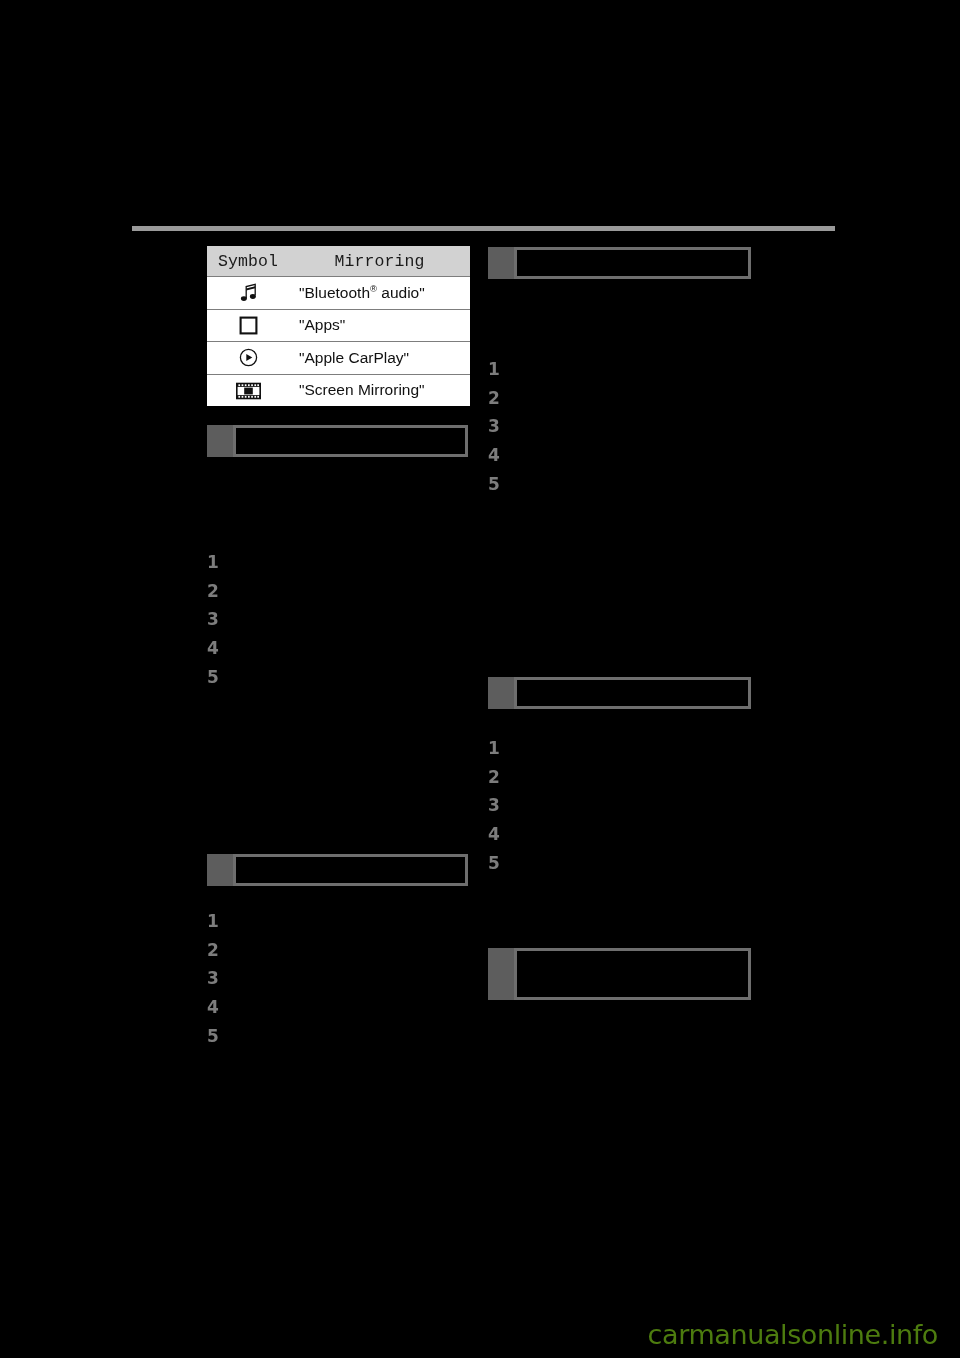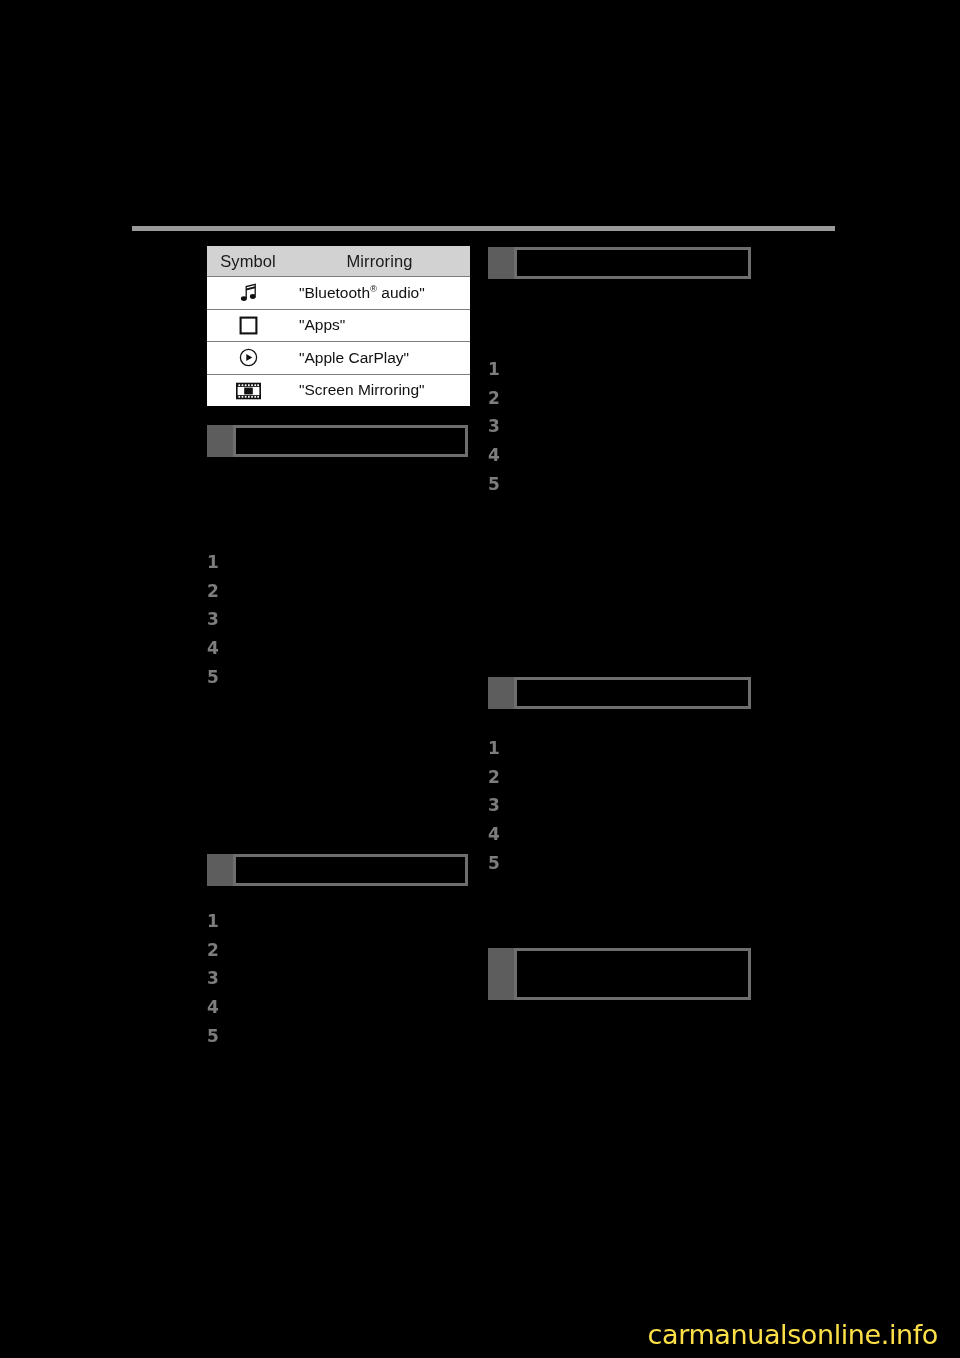--- a/index.html
+++ b/index.html
@@ -51,20 +51,21 @@
   .symbol-table thead tr {
     background: #d2d2d2;
   }
   .symbol-table thead th {
     height: 30px;
     font-weight: normal;
     font-size: 16.5px;
     color: #1a1a1a;
     vertical-align: middle;
     letter-spacing: .1px;
+    font-family: Liberation Mono, monospace;
   }
   .th-symbol { width: 82px; }
   .th-function { width: 181px; }
 
   .symbol-table tbody tr {
     border-top: 1.6px solid #7d7d7d;
   }
   .symbol-table tbody td {
     height: 31.5px;
     vertical-align: middle;
@@ -129,21 +130,21 @@
     font-size: 17px;
     line-height: 1;
     font-family: "DejaVu Sans", sans-serif;
   }
 
   
   .watermark {
     position: absolute;
     right: 22px;
     bottom: 8px;
-    color: #fde047;
+    color: #4d7c0f;
     font-size: 27px;
     letter-spacing: -0.4px;
     font-family: "DejaVu Sans", sans-serif;
   }
 </style>
 </head>
 <body>
 
 <div class="page">
 

